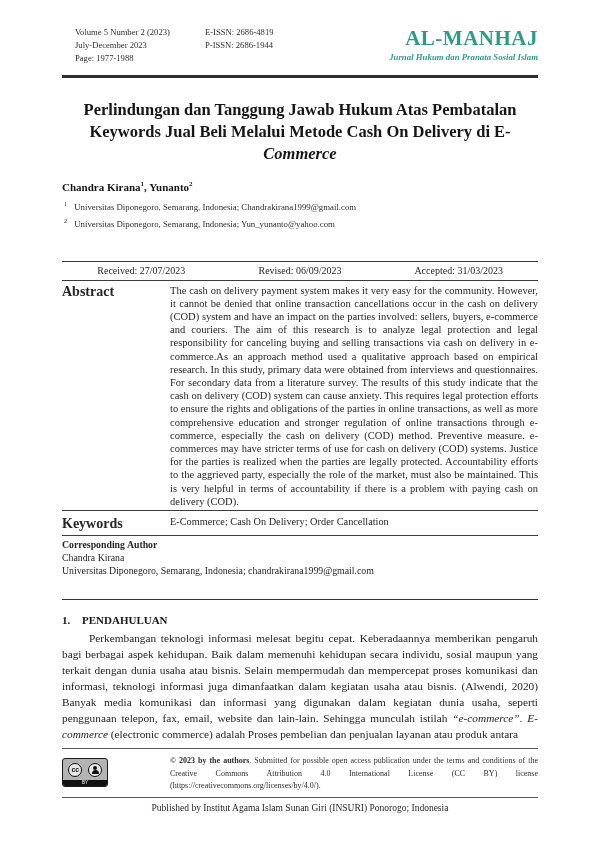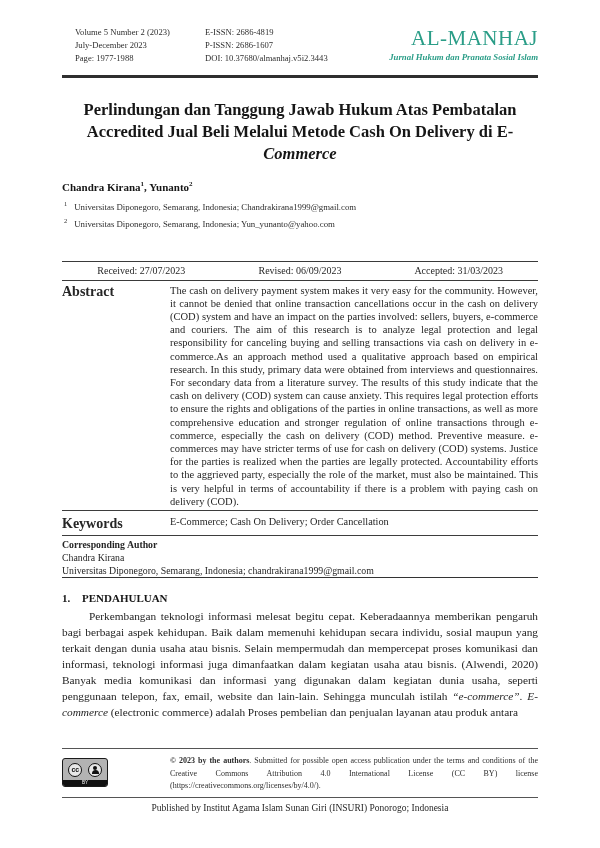--- a/index.html
+++ b/index.html
@@ -9,21 +9,21 @@
     font-family:"Liberation Serif", serif; color:#262626; overflow:hidden;
   }
   .content { position:absolute; left:62px; top:0; width:476px; }
 
   
   .header { display:flex; margin-top:26px; align-items:flex-start; }
   .hdr-meta { font-size:8.6px; line-height:13px; color:#2e2e2e; }
   .hdr-left { width:143px; padding-left:13px; }
   .hdr-mid  { flex:1; }
   .hdr-logo { width:170px; text-align:right; }
-  .logo-title { font-size:21px; font-weight:normal; letter-spacing:.5px; color:#2a9d87; line-height:24px; }
+  .logo-title { font-size:21px; font-weight:bold; letter-spacing:.5px; color:#2a9d87; line-height:24px; }
   .logo-sub   { font-size:8.8px; font-weight:bold; font-style:italic; color:#2a9d87; margin-top:2px; }
   .rule-thick { height:3px; background:#2f2f2f; margin-top:10px; }
 
   
   .title { margin:21px auto 0; width:470px; text-align:center;
            font-size:16.5px; font-weight:bold; line-height:22px; color:#161616; }
   .title .it { font-style:italic; }
   .authors { margin-top:15px; font-size:11px; font-weight:bold; color:#161616; }
   .authors sup { font-size:7px; }
   .affils { margin-top:4px; }
@@ -39,21 +39,21 @@
   .row2 { display:flex; }
   .col-label { width:108px; font-weight:bold; font-size:14px; padding-top:3px; }
   .col-text  { flex:1; }
   .abstract-text { font-size:10.5px; line-height:13.2px; text-align:justify;
                    padding-top:3px; padding-bottom:2px; }
   .abstract-row { border-bottom:1px solid #3d3d3d; }
   .keywords-row { border-bottom:1px solid #3d3d3d; padding:2px 0 3px; }
   .keywords-row .col-text { font-size:10.3px; padding-top:3px; }
 
   
-  .corr { border-bottom:1.5px solid #333; padding:3px 0 0; font-size:9.8px; line-height:12.8px; }
+  .corr { border-bottom:1.5px solid #333; padding:3px 0 22px; font-size:9.8px; line-height:12.8px; }
   .corr .bold { font-weight:bold; }
 
   
   .section-h { margin-top:14px; font-size:11px; font-weight:bold; color:#161616; }
   .section-h .num { display:inline-block; width:20px; }
   .intro { margin-top:4px; font-size:11.3px; line-height:16px; text-align:justify;
            text-indent:27px; color:#242424; }
   .intro .it { font-style:italic; }
 
   
@@ -87,31 +87,30 @@
   <div class="content">
 
     <div class="header">
       <div class="hdr-meta hdr-left">
         <div>Volume 5 Number 2 (2023)</div>
         <div>July-December 2023</div>
         <div>Page: 1977-1988</div>
       </div>
       <div class="hdr-meta hdr-mid">
         <div>E-ISSN: 2686-4819</div>
-        <div>P-ISSN: 2686-1607</div>
-        <div>DOI: 10.37680/almanhaj.v5i2.3443</div>
+        <div>P-ISSN: 2686-1944</div>
       </div>
       <div class="hdr-logo">
         <div class="logo-title">AL-MANHAJ</div>
         <div class="logo-sub">Jurnal Hukum dan Pranata Sosial Islam</div>
       </div>
     </div>
     <div class="rule-thick"></div>
 
-    <div class="title"><span>Perlindungan dan Tanggung Jawab Hukum Atas Pembatalan Accredited Jual Beli Melalui Metode Cash On Delivery di E-</span><span class="it">Commerce</span></div>
+    <div class="title"><span>Perlindungan dan Tanggung Jawab Hukum Atas Pembatalan Keywords Jual Beli Melalui Metode Cash On Delivery di E-</span><span class="it">Commerce</span></div>
 
     <div class="authors"><span>Chandra Kirana</span><sup>1</sup><span>, </span><span>Yunanto</span><sup>2</sup></div>
 
     <div class="affils">
       <div class="affil"><sup>1</sup><span>Universitas Diponegoro, Semarang, Indonesia; Chandrakirana1999@gmail.com</span></div>
       <div class="affil"><sup>2</sup><span>Universitas Diponegoro, Semarang, Indonesia; Yun_yunanto@yahoo.com</span></div>
     </div>
 
     <div class="dates">
       <div>Received: 27/07/2023</div>

